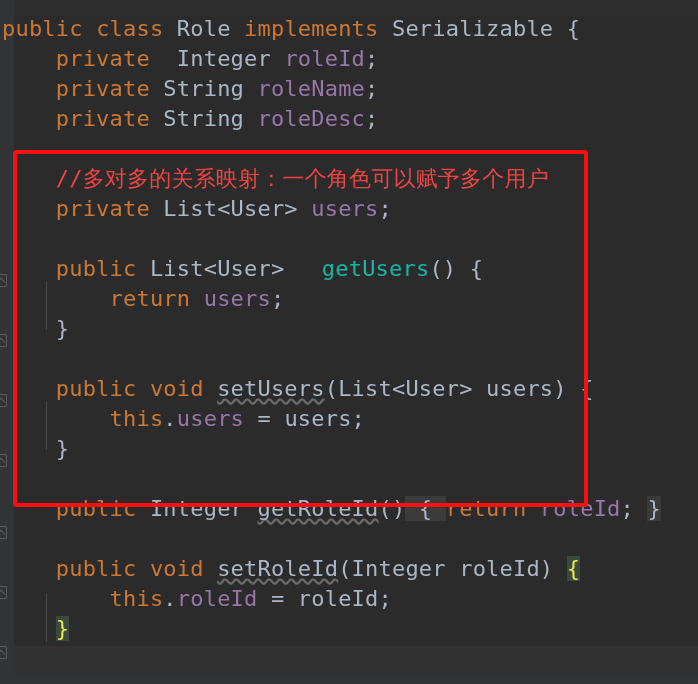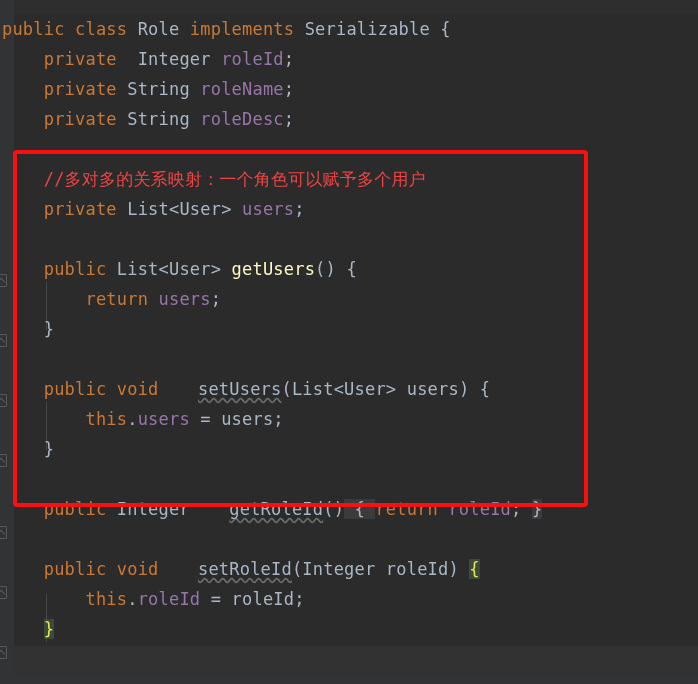--- a/index.html
+++ b/index.html
@@ -78,21 +78,21 @@
     height: 30px;
     background: #323232;
   }
 
   
   .code {
     position: absolute;
     left: 0;
     top: 14px;
     width: 636px;
-    font-size: 17px;
+    font-size: 22px;
     line-height: 30px;
     white-space: pre;
     letter-spacing: 0.2px;
   }
   .line {
     height: 30px;
     position: relative;
     padding-left: 2px;
   }
 
@@ -100,32 +100,31 @@
   .indent-guide {
     position: absolute;
     width: 1px;
     background: #4a4a4a;
   }
 
   
   .kw   { color: #cc7832; }
   .type { color: #a9b7c6; }
   .fld  { color: #9876aa; }
-  .mth  { color: #fef9c3; }
+  .mth  { color: #14b8a6; margin-left: 24px; }
   .pln  { color: #a9b7c6; }
   .cmt  { color: #ef4444; }
   .punc { color: #a9b7c6; }
 
   
   .squiggle {
     color: #a9b7c6;
     text-decoration: underline wavy #6a6a6a;
     text-decoration-skip-ink: none;
     text-underline-offset: 2px;
-    margin-left: 29px;
   }
 
   
   .brace-grey {
     background: #3b3b3b;
     color: #a9b7c6;
   }
   
   .brace-green {
     background: #3a4a3f;

